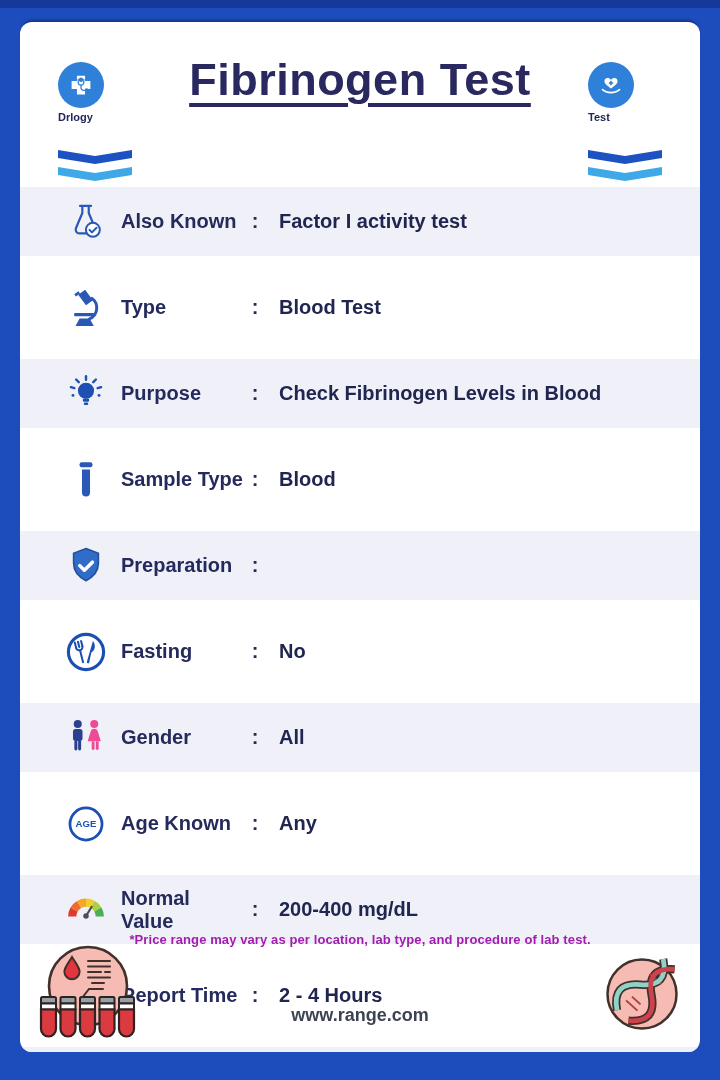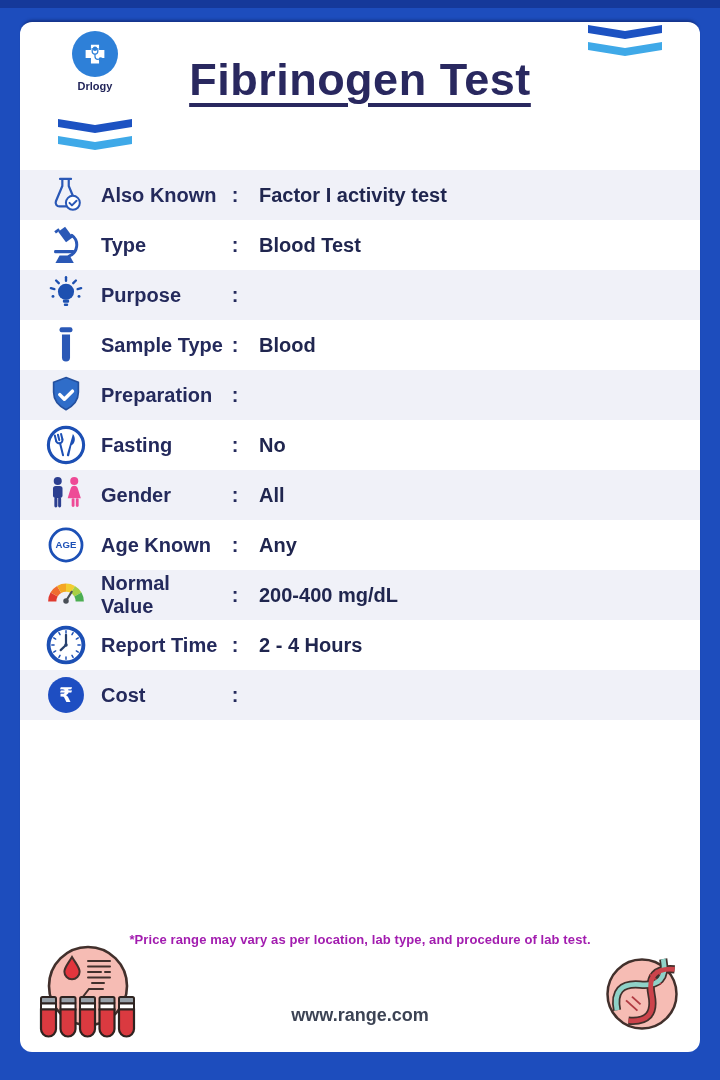--- a/index.html
+++ b/index.html
@@ -22,33 +22,33 @@
     letter-spacing:.5px;
     text-decoration:underline; text-decoration-thickness:4px; text-underline-offset:8px;
   }
   
   .badge { position:absolute; top:22px; width:74px; z-index:5; }
   .badge.left { left:58px; } .badge.right { right:58px; }
   .pennant {
     width:74px; height:94px; background:#fff;
     clip-path:polygon(0 0,100% 0,100% 83%,50% 100%,0 83%);
     filter:drop-shadow(0 0 1.5px #9db4dc);
-    display:flex; flex-direction:column; align-items:center;
+    display:flex; flex-direction:column; align-items:flex-start;margin-top:31px;
   }
   .badge-circle {
     width:46px; height:46px; border-radius:50%; background:#2e80d8;
     margin-top:9px; display:flex; align-items:center; justify-content:center;
   }
   .badge-label { margin-top:3px; font-size:11px; font-weight:bold; color:#23265a; }
   .chevron { width:74px; height:14px; clip-path:polygon(0 0,50% 42%,100% 0,100% 58%,50% 100%,0 58%); }
   .chevron.dark { background:#1c52c2; margin-top:3px; }
   .chevron.light { background:#3fa9e8; margin-top:3px; }
   
   .rows { position:absolute; top:148px; left:0; right:0; }
-  .row { height:50px; display:flex; align-items:center; padding-left:20px; background:#fff; }
+  .row { height:69px; display:flex; align-items:center; padding-left:40px; background:#fff;margin-top:17px; }
   .row:nth-child(odd) { background:#f0f1f8; }
   .icon-cell { width:52px; flex:0 0 52px; margin-right:9px; display:flex; align-items:center; justify-content:center; }
   .label { width:124px; font-size:20px; font-weight:bold; color:#242a5c; }
   .colon { width:20px; text-align:center; font-size:20px; font-weight:bold; color:#242a5c; }
   .value { margin-left:14px; font-size:20px; font-weight:bold; color:#20264f; }
   
   .footnote {
     position:absolute; top:910px; left:0; right:0; text-align:center;
     font-size:13px; font-weight:bold; color:#a21caf; letter-spacing:.1px;
   }
@@ -115,20 +115,21 @@
             <path d="M24 4.5 v4"></path>
             <path d="M13.2 8.2 l2.9 2.9"></path>
             <path d="M34.8 8.2 l-2.9 2.9"></path>
             <path d="M7.5 16.5 l3.8 1.1"></path>
             <path d="M40.5 16.5 l-3.8 1.1"></path>
           </g>
         </svg>
       </div>
       <div class="label">Purpose</div>
       <div class="colon">:</div>
+      <div class="value">Check Fibrinogen Levels in Blood</div>
     </div>
 
     <div class="row">
       <div class="icon-cell">
         <svg viewBox="0 0 48 48" width="44" height="44">
           <g fill="#2a58b6">
             <rect x="17" y="4.5" width="14" height="5.6" rx="2.2"></rect>
             <path d="M19.6 12.6 h8.8 V37.5 a4.4 4.4 0 0 1 -8.8 0 z"></path>
           </g>
         </svg>
@@ -331,15 +332,28 @@
         <circle cx="33" cy="32.5" r="2.4" fill="none" stroke="#2e80d8" stroke-width="2"></circle>
       </svg>
     </div>
     <div class="badge-label">Drlogy</div>
   </div>
   <div class="chevron dark"></div>
   <div class="chevron light"></div>
 </div>
 
 <div class="badge right">
+  <div class="pennant">
+    <div class="badge-circle">
+      <svg viewBox="0 0 48 48" width="30" height="30" fill="none">
+        <path d="M24 16 c-3.2 -5 -10.5 -3.8 -10.5 1.8 c0 4.6 6 7.8 10.5 11.7 c4.5 -3.9 10.5 -7.1 10.5 -11.7 c0 -5.6 -7.3 -6.8 -10.5 -1.8 z" fill="#fff"></path>
+        <g fill="#2e80d8">
+          <rect x="22.7" y="17.2" width="2.6" height="7" rx="0.6"></rect>
+          <rect x="20.5" y="19.4" width="7" height="2.6" rx="0.6"></rect>
+        </g>
+        <path d="M10.5 31.5 c4 3.8 8.6 4.6 13.5 4.6 c4.9 0 9.5 -.8 13.5 -4.6" stroke="#fff" stroke-width="3" stroke-linecap="round"></path>
+      </svg>
+    </div>
+    <div class="badge-label">Test</div>
+  </div>
   <div class="chevron dark"></div>
   <div class="chevron light"></div>
 </div>
 
 </body></html>

